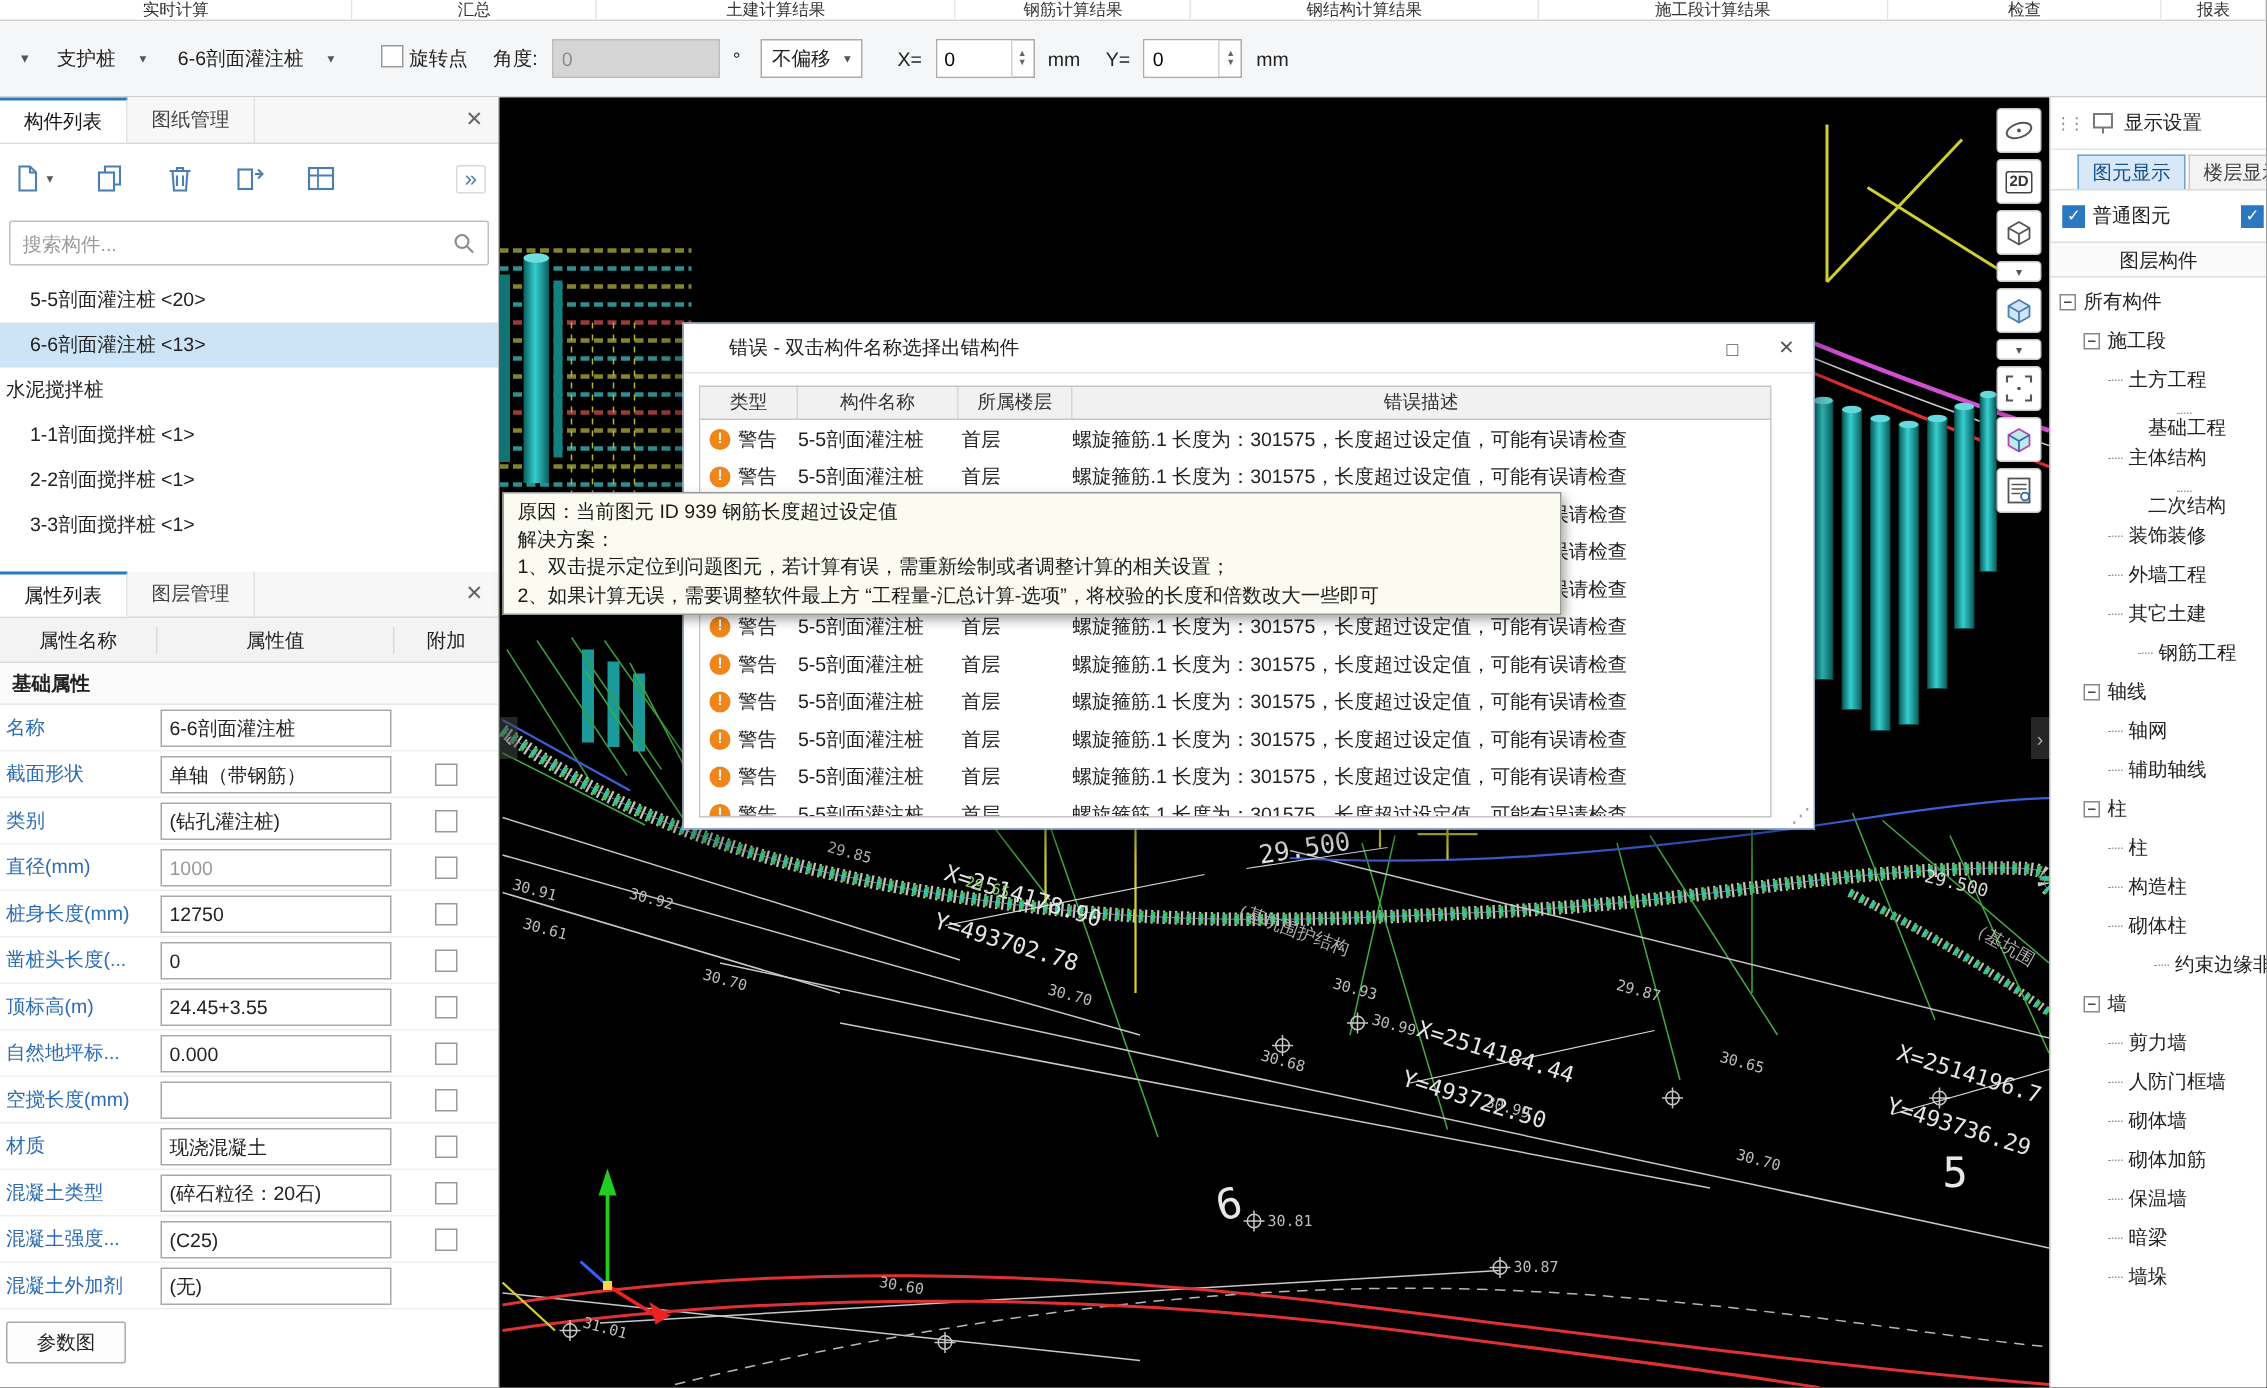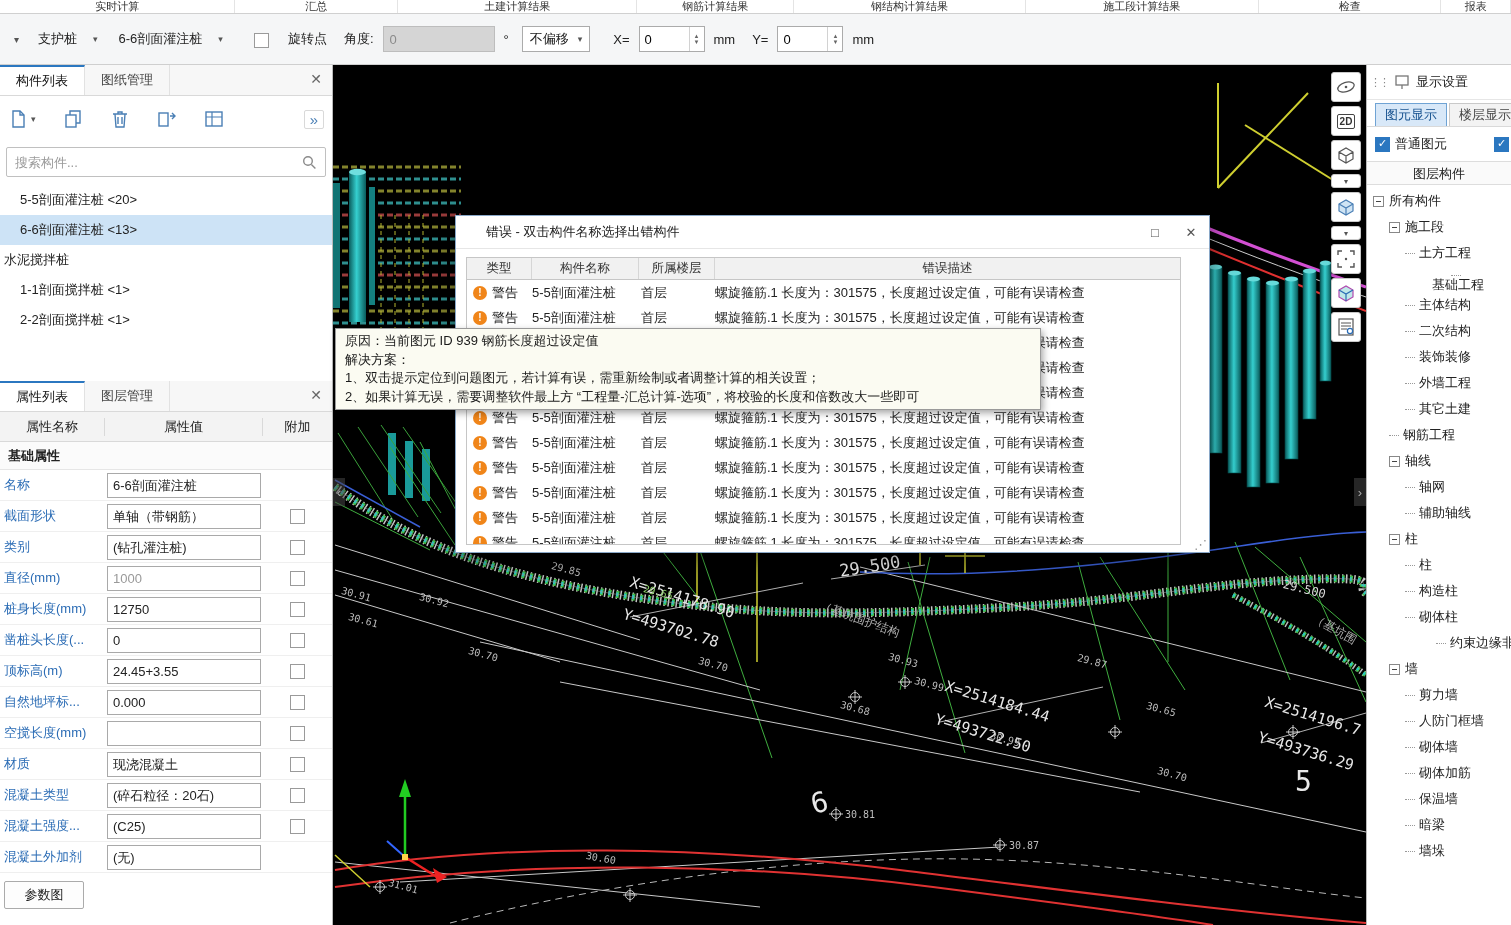--- a/index.html
+++ b/index.html
@@ -6,21 +6,21 @@
 html,body{width:1511px;height:925px;overflow:hidden}
 body{font-family:"Liberation Sans","DejaVu Sans",sans-serif;font-size:13px;color:#222;background:#eee;position:relative}
 
 #menubar{position:absolute;left:0;top:0;width:1511px;height:14px;background:#fff;border-bottom:1px solid #d0d0d0;display:flex;overflow:hidden}
 .menu-item{height:100%;display:flex;align-items:center;justify-content:center;font-size:11px;color:#333;border-right:1px solid #e4e4e4;background:#fff;cursor:default}
 
 #toolbar{position:absolute;left:0;top:14px;width:1511px;height:51px;background:#f5f6f7;border-bottom:1px solid #cfcfcf;display:flex;align-items:center;padding:0 10px;gap:9px}
 .caret{font-size:9px;color:#555}
 .caret-only{font-size:10px;color:#555;padding:4px}
 .combo-flat{display:flex;align-items:center;gap:16px;padding:4px 6px;cursor:default}
-.chk-row{display:flex;align-items:flex-end;gap:19px;margin-left:16px}
+.chk-row{display:flex;align-items:flex-start;gap:4px;margin-left:16px}
 .chk{width:15px;height:15px;border:1px solid #9a9a9a;background:#fff;display:inline-block;position:relative;flex:0 0 15px}
 .chk.checked{background:#2b77c0;border-color:#2b77c0}
 .chk.checked::after{content:"✓";color:#fff;font-size:11px;position:absolute;left:2px;top:-1px}
 .input-dis{width:112px;height:26px;background:#d5d5d5;border:1px solid #bdbdbd;color:#8a8a8a;padding:0 6px;font-size:13px}
 .combo-box{height:26px;border:1px solid #ababab;background:#fff;display:flex;align-items:center;padding:0 7px;gap:9px;margin-left:4px}
 .spin{width:66px;height:26px;background:#fff;border:1px solid #ababab;display:flex;align-items:stretch}
 .spin input{flex:1;border:none;outline:none;padding:0 5px;font-size:13px;width:42px}
 .spin .arrows{width:15px;border-left:1px solid #d2d2d2;display:flex;flex-direction:column;align-items:center;justify-content:center;color:#666}
 .spin .arrows span{font-size:6px;line-height:6px}
 .lab{color:#222}
@@ -80,21 +80,21 @@
 .dr-floor{width:76px;padding-left:2px}
 .dr-desc{flex:1;white-space:nowrap;overflow:hidden}
 .grip{position:absolute;right:2px;bottom:0;color:#9a9a9a;font-size:13px}
 
 #tooltip{position:absolute;left:335px;top:328px;width:706px;height:82px;background:#fbfbf2;border:1px solid #9a9a9a;padding:3px 9px;font-size:13px;line-height:18.5px;color:#1a1a1a;box-shadow:2px 3px 7px rgba(0,0,0,.35);z-index:60}
 
 #right-panel{position:absolute;left:1366px;top:65px;width:145px;height:860px;background:#fff;border-left:1px solid #b9b9b9;overflow:hidden}
 .rp-head{height:35px;display:flex;align-items:center;gap:6px;padding:0 3px;border-bottom:1px solid #e6e6e6}
 .rp-grip{color:#888;font-size:11px;letter-spacing:-2px}
 .rp-title{font-size:13px;color:#222}
-#rp-tabs{display:flex;gap:2px;padding:3px 0 0 8px;height:27px;overflow:hidden;border-bottom:1px solid #d9d9d9}
+#rp-tabs{display:flex;gap:2px;padding:3px 0 0 18px;height:27px;overflow:hidden;border-bottom:1px solid #d9d9d9}
 .rp-tab{padding:0 9px;font-size:13px;display:flex;align-items:center;border:1px solid #c9c9c9;background:#f3f3f3;color:#444;border-bottom:none;white-space:nowrap}
 .rp-tab.active{background:#d8e8f8;border-color:#6fa3d4;color:#14508e}
 .rp-chk{display:flex;align-items:center;gap:5px;padding:8px 2px 8px 8px;font-size:13px}
 .rp-col-head{height:24px;line-height:24px;text-align:center;background:#fafafa;border-top:1px solid #ddd;border-bottom:1px solid #ddd;font-size:13px}
 #rp-tree{padding-top:3px}
 .tree-row{height:26px;display:flex;align-items:center;font-size:13px;white-space:nowrap;cursor:default}
 .exp-box{width:11px;height:11px;border:1px solid #888;background:#fff;position:relative;margin-right:5px;flex:0 0 11px}
 .exp-box::after{content:"";position:absolute;left:2px;top:4px;width:5px;height:1px;background:#444}
 .leaf-stub{width:10px;height:1px;border-bottom:1px dotted #999;margin-right:4px;flex:0 0 10px}
 </style>
@@ -198,20 +198,21 @@
         <circle cx="6" cy="6" r="4.3" fill="none" stroke="#8a8a8a" stroke-width="1.4"></circle>
         <line x1="9.4" y1="9.4" x2="13.4" y2="13.4" stroke="#8a8a8a" stroke-width="1.4"></line>
       </svg>
   </div>
   <div id="lp-list">
       <div class="list-item">5-5剖面灌注桩 &lt;20&gt;</div>
       <div class="list-item selected">6-6剖面灌注桩 &lt;13&gt;</div>
       <div class="list-item group">水泥搅拌桩</div>
       <div class="list-item">1-1剖面搅拌桩 &lt;1&gt;</div>
       <div class="list-item">2-2剖面搅拌桩 &lt;1&gt;</div>
+      <div class="list-item">3-3剖面搅拌桩 &lt;1&gt;</div>
     </div>
   <div class="tabstrip" id="prop-tabs">
     <div class="tab active">属性列表</div>
     <div class="tab">图层管理</div>
     <span class="tab-close">✕</span>
   </div>
   <div class="prop-head">
     <div class="ph-name">属性名称</div>
     <div class="ph-val">属性值</div>
     <div class="ph-att">附加</div>
@@ -627,37 +628,37 @@
         <span>土方工程</span>
       </div>
       <div class="tree-row" style="padding-left: 38px; flex-direction: column;">
         <span class="leaf-stub"></span>
         <span>基础工程</span>
       </div>
       <div class="tree-row" style="padding-left: 38px;">
         <span class="leaf-stub"></span>
         <span>主体结构</span>
       </div>
-      <div class="tree-row" style="padding-left: 38px;">
+      <div class="tree-row" style="padding-left: 38px; flex-direction: column;">
         <span class="leaf-stub"></span>
         <span>二次结构</span>
       </div>
       <div class="tree-row" style="padding-left: 38px;">
         <span class="leaf-stub"></span>
         <span>装饰装修</span>
       </div>
       <div class="tree-row" style="padding-left: 38px;">
         <span class="leaf-stub"></span>
         <span>外墙工程</span>
       </div>
       <div class="tree-row" style="padding-left: 38px;">
         <span class="leaf-stub"></span>
         <span>其它土建</span>
       </div>
-      <div class="tree-row" style="padding-left: 22px;">
+      <div class="tree-row" style="padding-left: 58px;">
         <span class="leaf-stub"></span>
         <span>钢筋工程</span>
       </div>
       <div class="tree-row" style="padding-left: 22px;">
         <span class="exp-box"></span>
         <span>轴线</span>
       </div>
       <div class="tree-row" style="padding-left: 38px;">
         <span class="leaf-stub"></span>
         <span>轴网</span>

